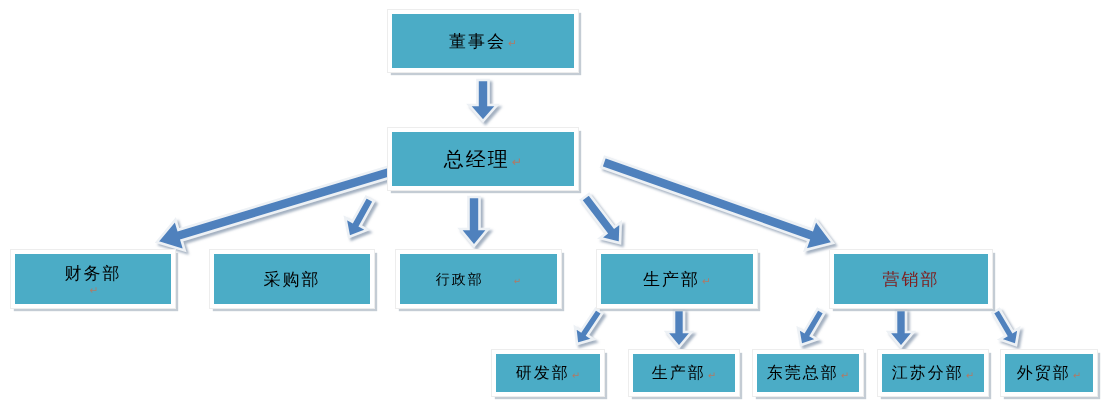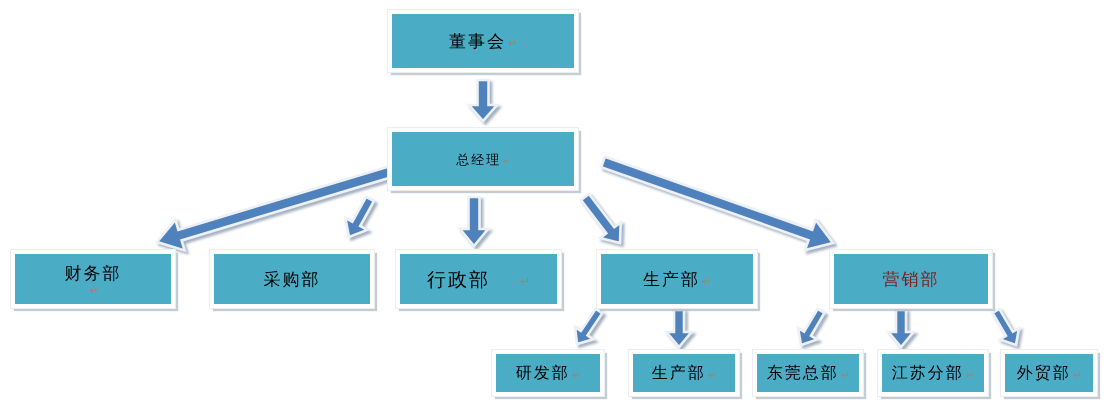--- a/index.html
+++ b/index.html
@@ -79,32 +79,32 @@
       <polygon class="arrow" points="674.0,310.0 674.0,332.0 666.5,332.0 679.0,347.0 691.5,332.0 684.0,332.0 684.0,310.0" fill="#4F81BD" stroke="#EDF1F5" stroke-width="2.6" filter="url(#arrshadow)"></polygon>
       <polygon class="arrow" points="817.6,309.0 804.1,331.8 798.1,328.2 801.0,345.0 817.1,339.4 811.0,335.8 824.4,313.0" fill="#4F81BD" stroke="#EDF1F5" stroke-width="2.6" filter="url(#arrshadow)"></polygon>
       <polygon class="arrow" points="896.0,310.0 896.0,332.0 888.5,332.0 901.0,347.0 913.5,332.0 906.0,332.0 906.0,310.0" fill="#4F81BD" stroke="#EDF1F5" stroke-width="2.6" filter="url(#arrshadow)"></polygon>
       <polygon class="arrow" points="992.6,313.0 1006.0,335.8 999.9,339.4 1016.0,345.0 1018.9,328.2 1012.9,331.8 999.4,309.0" fill="#4F81BD" stroke="#EDF1F5" stroke-width="2.6" filter="url(#arrshadow)"></polygon>
     </svg>
   <div class="nodes-layer" id="nodes-layer">
       <div class="node" style="left: 388px; top: 10px; width: 190px; height: 62px; font-size: 17px; color: rgb(0, 0, 0);">
         <span class="label">董事会</span>
         <span class="pmark">↵</span>
       </div>
-      <div class="node" style="left: 388px; top: 128px; width: 190px; height: 62px; font-size: 13px; color: rgb(0, 0, 0);">
+      <div class="node" style="left: 388px; top: 128px; width: 190px; height: 62px; font-size: 20px; color: rgb(0, 0, 0);">
         <span class="label">总经理</span>
         <span class="pmark">↵</span>
       </div>
       <div class="node" style="left: 11px; top: 250px; width: 164px; height: 58px; font-size: 17px; color: rgb(0, 0, 0); flex-direction: column;">
         <span class="label">财务部</span>
         <span class="pmark">↵</span>
       </div>
       <div class="node" style="left: 210px; top: 250px; width: 164px; height: 58px; font-size: 17px; color: #000000;">
         <span class="label">采购部</span>
       </div>
-      <div class="node" style="left: 396px; top: 250px; width: 165px; height: 58px; font-size: 19px; color: rgb(0, 0, 0); gap: 28px;">
+      <div class="node" style="left: 396px; top: 250px; width: 165px; height: 58px; font-size: 14px; color: rgb(0, 0, 0); gap: 28px;">
         <span class="label">行政部</span>
         <span class="pmark">↵</span>
       </div>
       <div class="node" style="left: 597px; top: 250px; width: 160px; height: 58px; font-size: 17px; color: rgb(0, 0, 0);">
         <span class="label">生产部</span>
         <span class="pmark">↵</span>
       </div>
       <div class="node" style="left: 830px; top: 250px; width: 162px; height: 58px; font-size: 17px; color: #7f1d1d;">
         <span class="label">营销部</span>
       </div>

